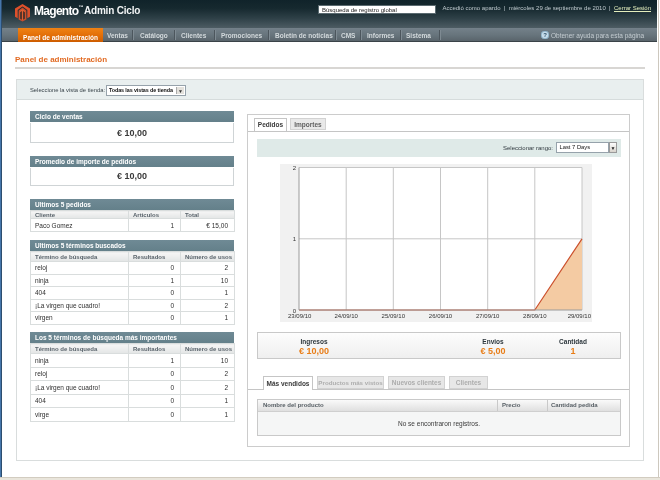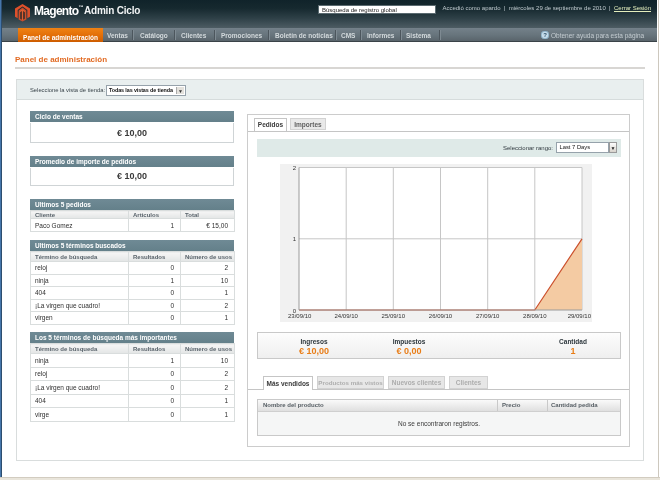--- a/index.html
+++ b/index.html
@@ -256,23 +256,23 @@
           <text x="207.7" y="153.5" text-anchor="middle">27/09/10</text>
           <text x="254.8" y="153.5" text-anchor="middle">28/09/10</text>
           <text x="311" y="153.5" text-anchor="end">29/09/10</text>
         </g>
       </svg>
       <div id="statsbox">
         <div class="stat" style="left:0;width:112px">
             <div class="n">Ingresos</div>
             <div class="v">€ 10,00</div>
           </div>
-        <div class="stat" style="left:112px;width:78px">
-            <div class="n">Impuestos</div>
-            <div class="v">€ 0,00</div>
+        <div class="stat" style="left:190px;width:90px">
+            <div class="n">Envios</div>
+            <div class="v">€ 5,00</div>
           </div>
         <div class="stat" style="left:280px;width:70px">
             <div class="n">Cantidad</div>
             <div class="v">1</div>
           </div>
       </div>
       <div class="abs" style="left:0;top:274px;width:381px;height:1px;background:#c5c5c5"></div>
       <div class="tab tabact" style="left:15px;top:260.5px;width:50px;height:14px;line-height:13px">Más vendidos</div>
       <div class="tab tabin" style="left:69px;top:261px;width:67px;height:13px;line-height:12px;font-size:6.2px">Productos más vistos</div>
       <div class="tab tabin" style="left:140px;top:261px;width:57px;height:13px;line-height:12px">Nuevos clientes</div>

